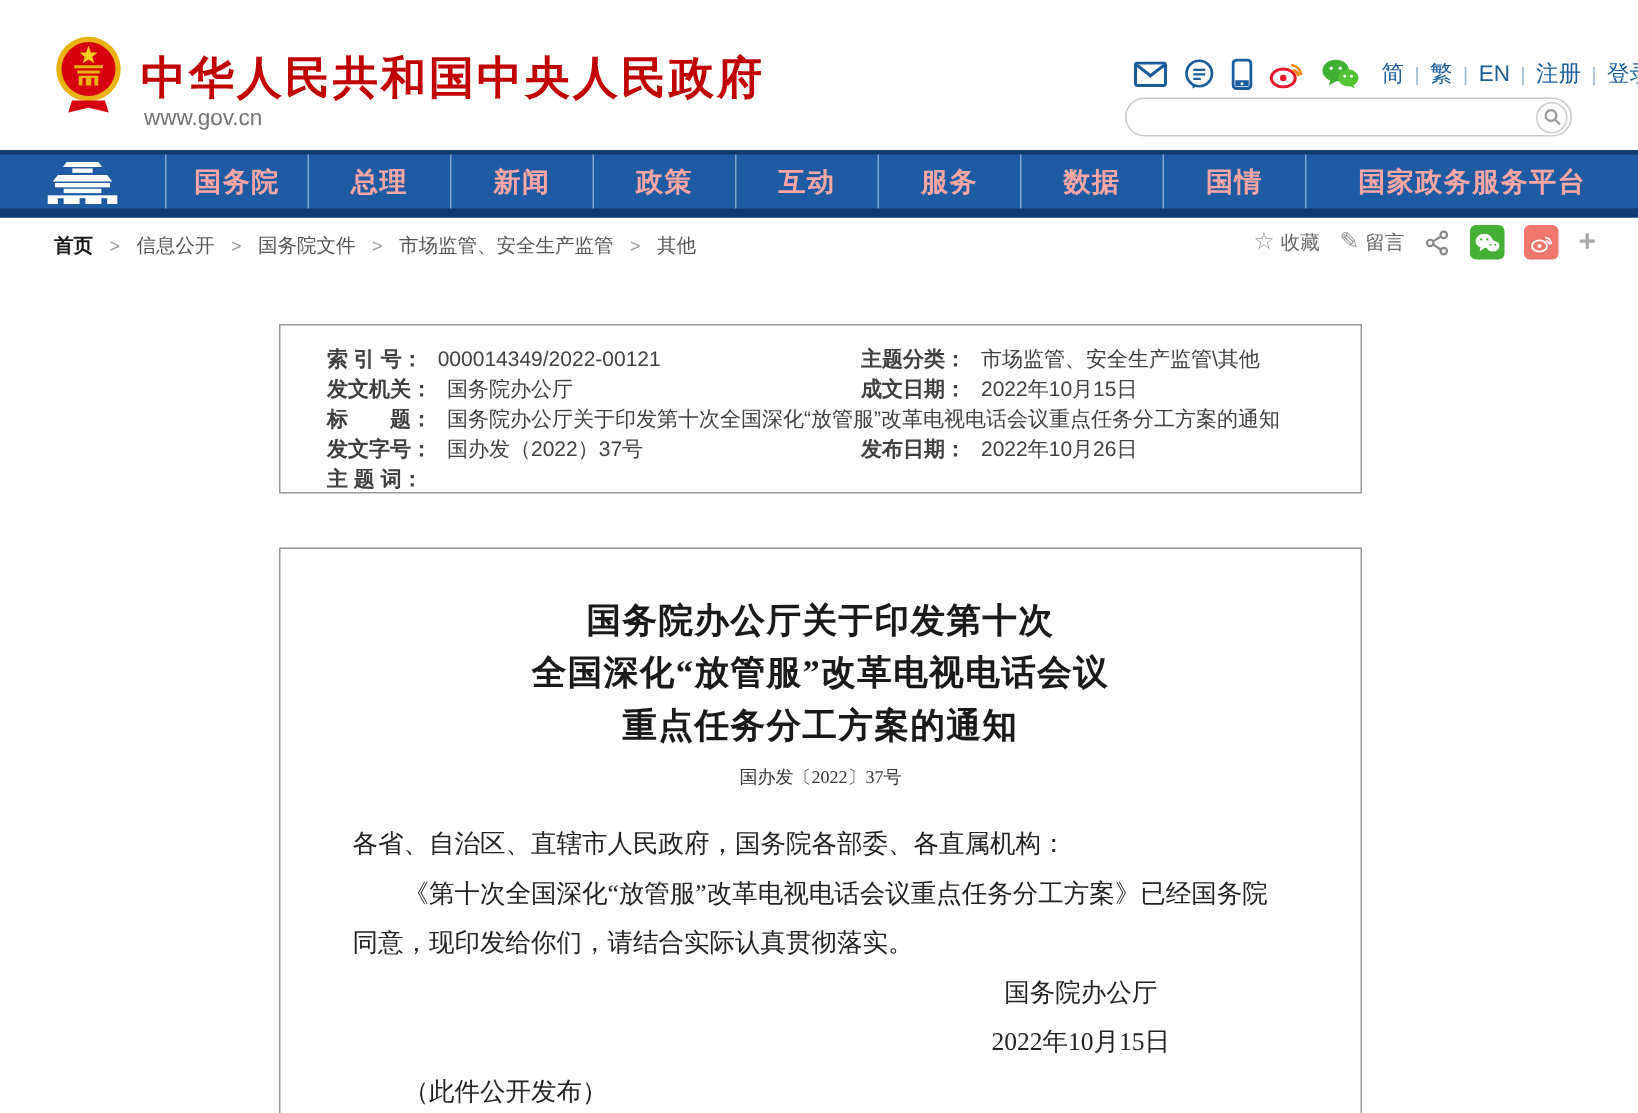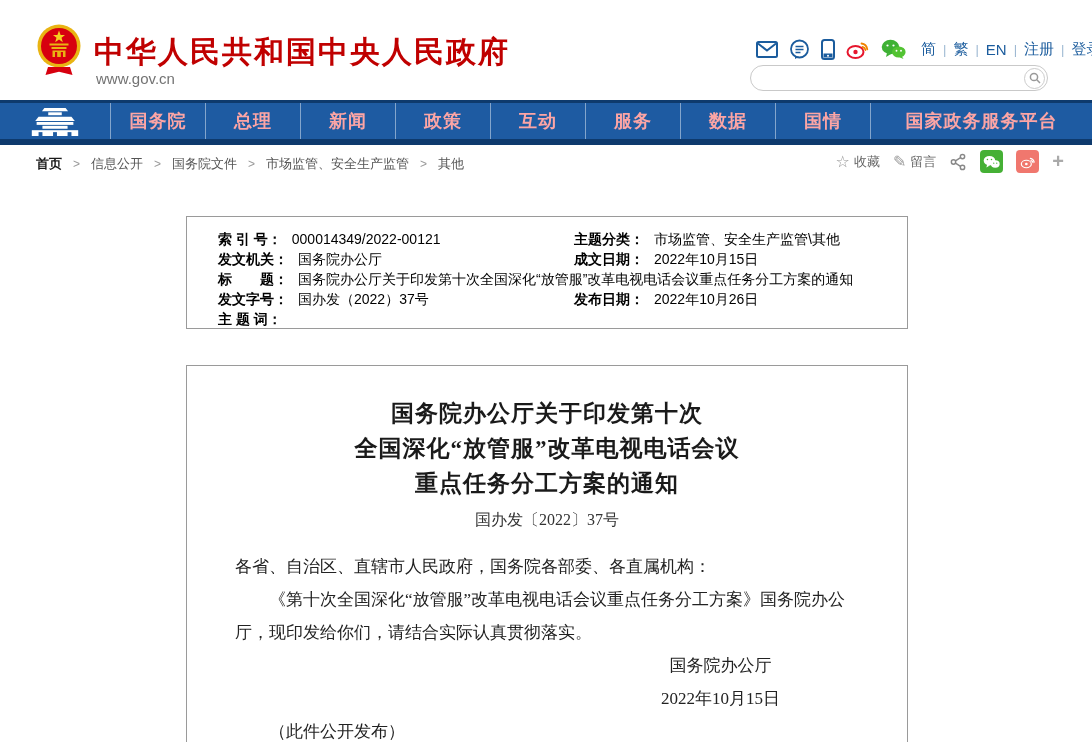--- a/index.html
+++ b/index.html
@@ -45,34 +45,34 @@
   .bc-act { display:flex; align-items:center; gap:4px; cursor:pointer; }
   .glyph { color:#999; font-size:16px; line-height:1; }
   .sq-ic { width:23px; height:23px; border-radius:4px; display:flex; align-items:center;
     justify-content:center; cursor:pointer; }
   .sq-wechat { background:#45b035; }
   .sq-weibo { background:#f0776e; }
   .plus { color:#aaa; font-size:20px; font-weight:bold; cursor:pointer; }
 
   
   .meta-box { position:absolute; left:186px; top:216px; width:722px; height:113px;
-    border:1px solid #9a9a9a; background:#fff; padding:12px 18px 0 31px; font-size:14px; color:#000000; }
+    border:1px solid #9a9a9a; background:#fff; padding:12px 18px 0 31px; font-size:14px; color:#404040; }
   .meta-row { display:flex; height:20px; line-height:20px; white-space:nowrap; }
   .m-left { width:356px; display:flex; }
   .m-right { flex:1; display:flex; }
   .meta-label { font-weight:bold; white-space:pre; }
   .meta-value { margin-left:10px; }
 
   
   .doc-box { position:absolute; left:186px; top:365px; width:722px; height:420px;
     border:1px solid #9a9a9a; background:#fff; color:#1a1a1a;
     font-family:"Liberation Serif","DejaVu Serif",serif; }
   .doc-title { margin-top:30px; text-align:center; font-size:23px; font-weight:bold;
     line-height:35px; letter-spacing:1px; }
-  .doc-number { text-align:center; font-size:16px; margin-top:9px; color:#333; }
+  .doc-number { text-align:center; font-size:12px; margin-top:9px; color:#333; }
   .doc-body { margin:19px 48px 0 48px; font-size:17px; line-height:33px; color:#222; }
   .para-indent { text-indent:2em; }
   .signature-block { width:max-content; margin-left:auto; margin-right:79px; text-align:center; line-height:33px; }
 </style>
 </head>
 <body>
 
 <div class="stage">
 
   <div class="top-header">
@@ -277,21 +277,21 @@
 
   <div class="doc-box">
     <div class="doc-title">
       <div>国务院办公厅关于印发第十次</div>
       <div>全国深化“放管服”改革电视电话会议</div>
       <div>重点任务分工方案的通知</div>
     </div>
     <div class="doc-number">国办发〔2022〕37号</div>
     <div class="doc-body">
       <div>各省、自治区、直辖市人民政府，国务院各部委、各直属机构：</div>
-      <div class="para-indent">《第十次全国深化“放管服”改革电视电话会议重点任务分工方案》国务院办公厅，现印发给你们，请结合实际认真贯彻落实。</div>
+      <div class="para-indent">《第十次全国深化“放管服”改革电视电话会议重点任务分工方案》已经国务院同意，现印发给你们，请结合实际认真贯彻落实。</div>
       <div class="signature-block">
         <div>国务院办公厅</div>
         <div>2022年10月15日</div>
       </div>
       <div class="para-indent">（此件公开发布）</div>
     </div>
   </div>
 
 </div>
 

